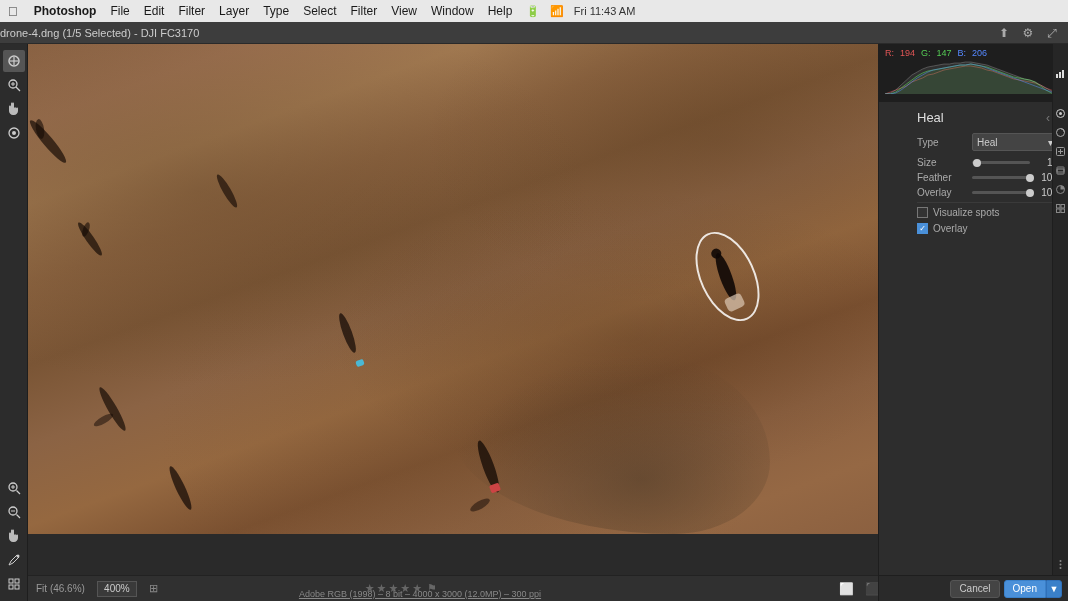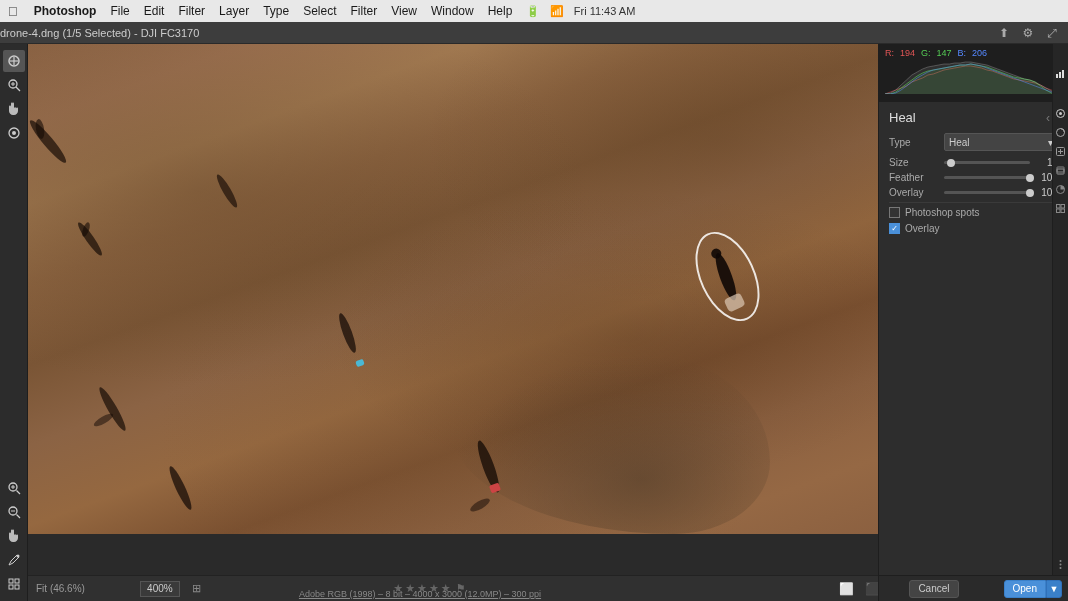--- a/index.html
+++ b/index.html
@@ -290,20 +290,21 @@
       gap: 12px;
       font-size: 10px;
       color: #aaa;
     }
 
     
     #panel-content {
       flex: 1;
       padding: 8px 10px;
       overflow-y: auto;
+      margin-left: 28px;
     }
 
     .panel-title {
       font-size: 13px;
       font-weight: 500;
       color: #ddd;
       margin-bottom: 8px;
       display: flex;
       align-items: center;
       justify-content: space-between;
@@ -591,21 +592,21 @@
 
         <div style="position:absolute; top:20px; left:18px; width:12px; height:50px; background:rgba(15,8,5,0.9); border-radius:50%; transform:rotate(5deg);"></div>
         <div style="position:absolute; top:15px; left:20px; width:10px; height:10px; background:rgba(15,8,5,0.9); border-radius:50%;"></div>
 
         <div style="position:absolute; bottom:12px; left:12px; width:18px; height:14px; background:rgba(220,200,180,0.7); border-radius:4px;"></div>
       </div>
     </div>
 
     <div id="status-bar">
       <div class="status-item">Fit (46.6%)</div>
-      <div style="display:flex;align-items:center;gap:3px;margin-left:43px;">
+      <div style="display:flex;align-items:center;gap:3px;">
         <input type="text" style="width: 40px; height: 16px; background: rgb(58, 58, 58); border: 1px solid rgb(85, 85, 85); color: rgb(204, 204, 204); font-size: 10px; text-align: center;" value="400%">
 
       </div>
       <div style="font-size:11px;color:#888;cursor:pointer;">⊞</div>
       <div class="rating-stars">
         <span class="star">★</span>
         <span class="star">★</span>
         <span class="star">★</span>
         <span class="star">★</span>
         <span class="star">★</span>
@@ -741,34 +742,34 @@
         <div class="slider-track">
           <div class="slider-thumb" style="left:100%;"></div>
         </div>
         <span class="slider-value">100</span>
       </div>
 
       <div class="divider"></div>
 
       <div class="checkbox-row">
         <div class="checkbox"></div>
-        <span class="checkbox-label">Photoshop spots</span>
+        <span class="checkbox-label">Visualize spots</span>
       </div>
 
       <div class="checkbox-row">
         <div class="checkbox checked"></div>
         <span class="checkbox-label">Overlay</span>
       </div>
 
     </div>
 
     <div id="panel-bottom">
       <button class="action-btn">Cancel</button>
       <div style="display:flex;align-items:center;gap:0;">
-        <button class="action-btn primary" style="border-radius:3px 0 0 3px;margin-left:41px;">Open</button>
+        <button class="action-btn primary" style="border-radius:3px 0 0 3px;">Open</button>
         <div class="action-btn-arrow">▼</div>
       </div>
     </div>
 
   </div>
 </div>
 
 <div style="position:absolute;bottom:0;left:28px;width:840px;height:0;">
 </div>
 

